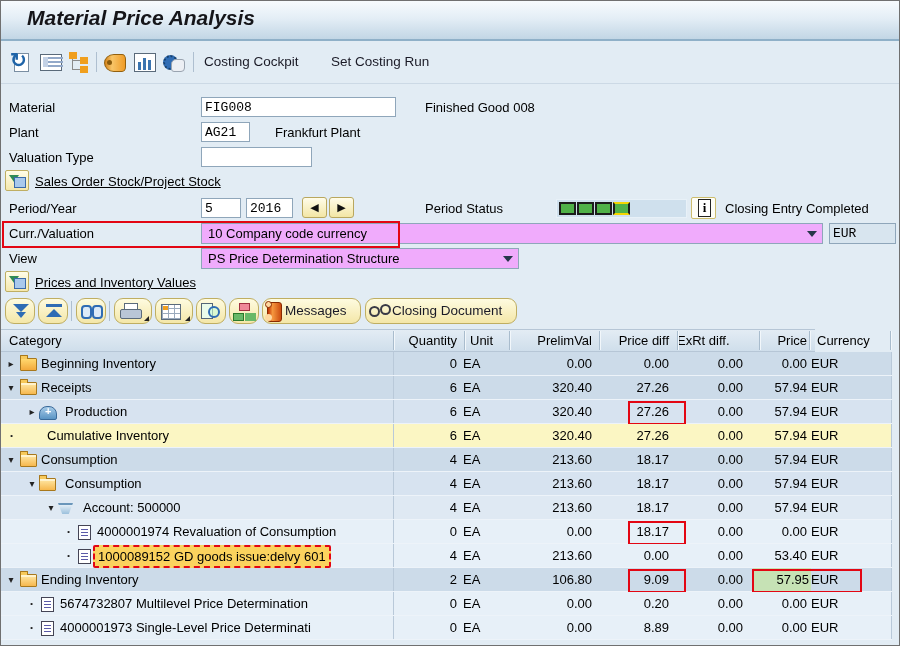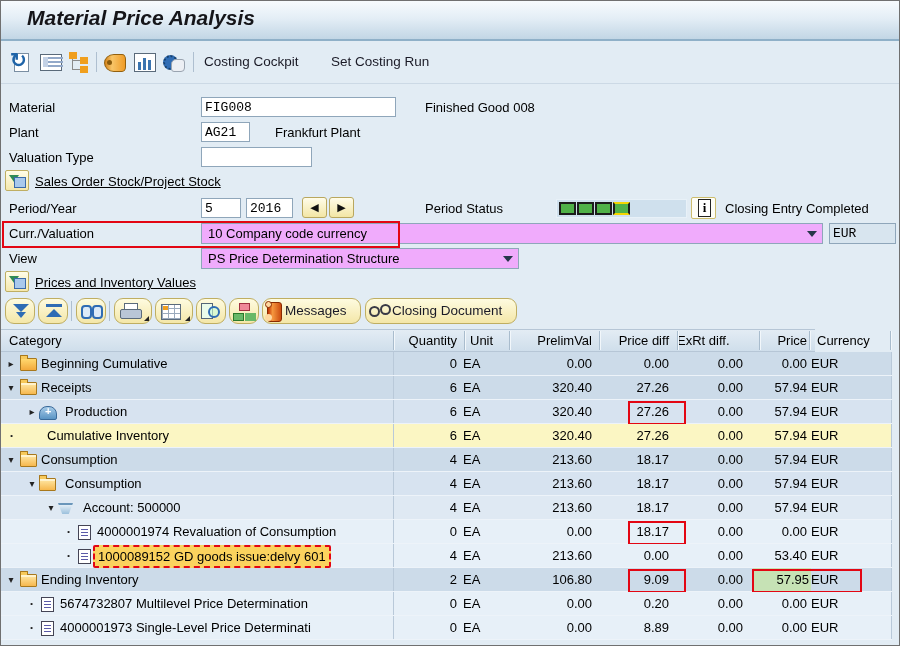--- a/index.html
+++ b/index.html
@@ -251,21 +251,21 @@
     <span class="hsep" style="left:676px"></span>
       <span class="hsep" style="left:758px"></span>
     <span class="hsep" style="left:808px"></span>
       <span class="hsep" style="left:889px"></span>
   </div>
 
   <div class="trow lv0" style="top:351px">
     <div class="cat">
       <span class="exp col"></span>
       <span class="ric ic-f"></span>
-      <span class="cat-t">Beginning Cumulative</span>
+      <span class="cat-t">Beginning Inventory</span>
     </div>
     <span class="c qty">0</span>
     <span class="c unit">EA</span>
     <span class="c prelim">0.00</span>
     <span class="c pdiff">0.00</span>
     <span class="c exrt">0.00</span>
     <span class="c price">0.00</span>
     <span class="c curr">EUR</span>
   </div>
 

